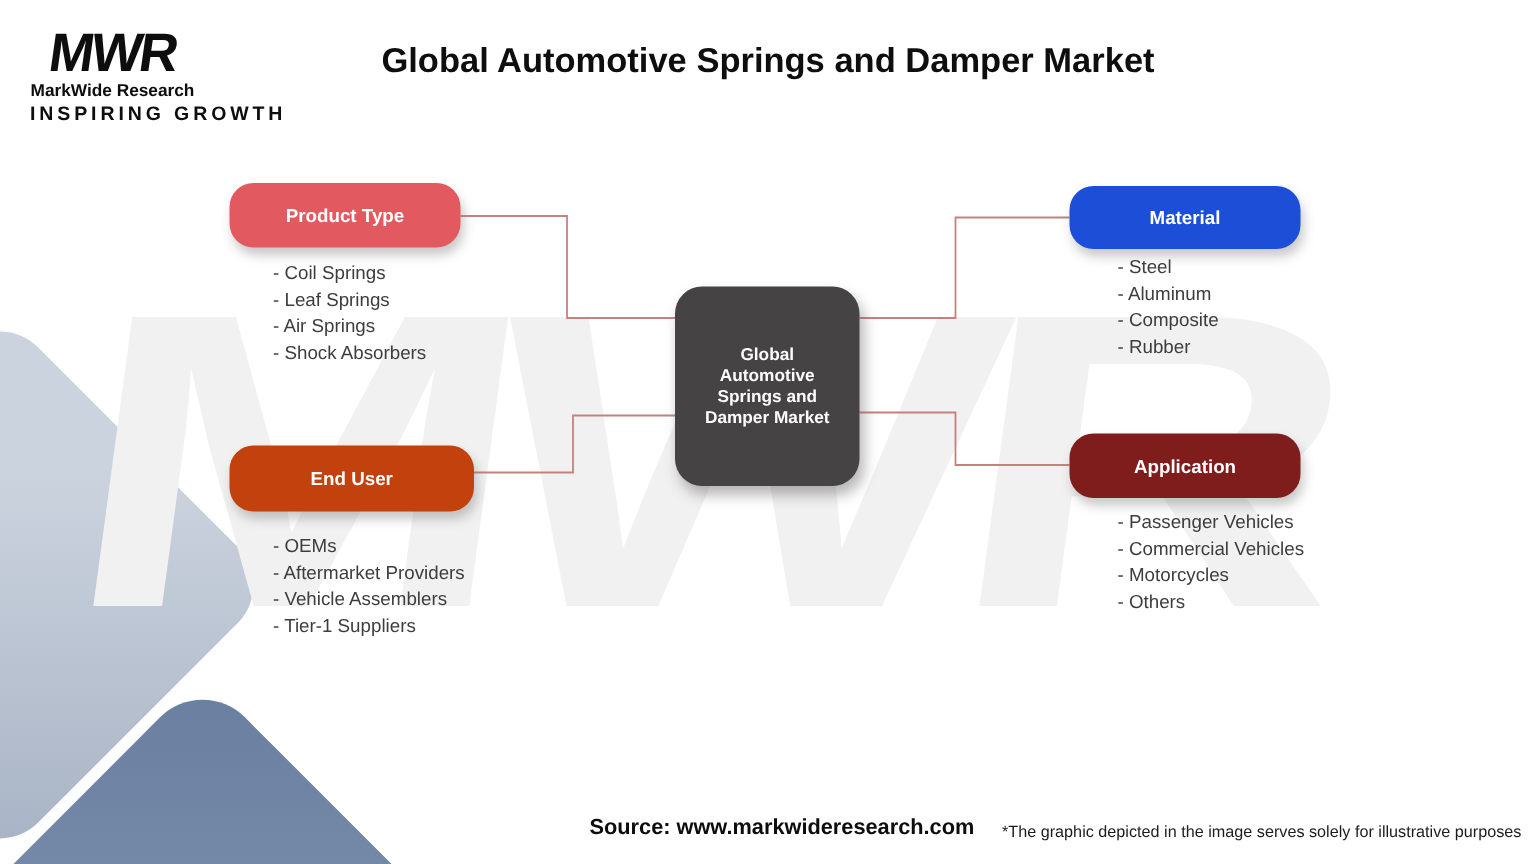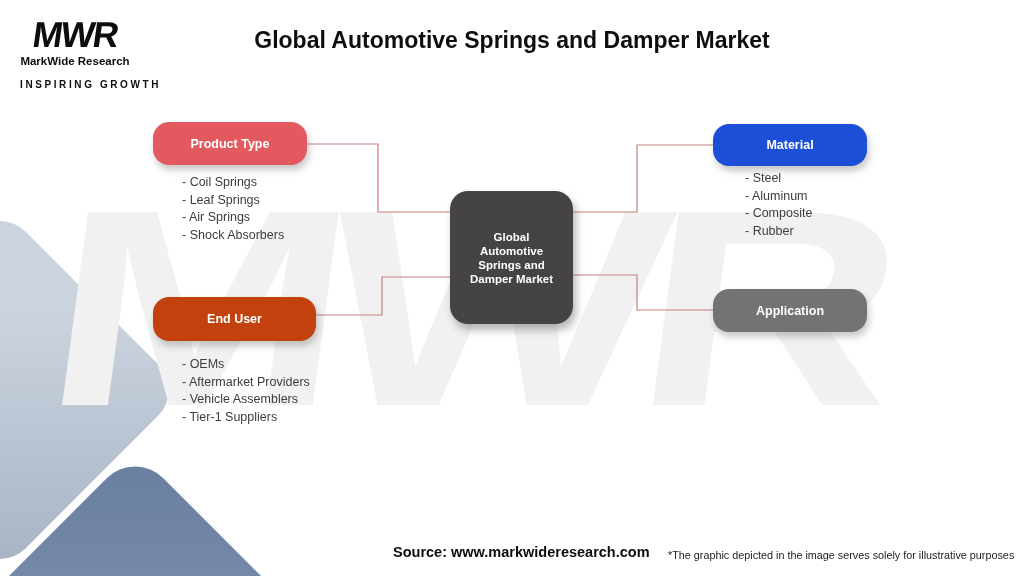--- a/index.html
+++ b/index.html
@@ -26,42 +26,42 @@
     letter-spacing:-18px;transform:scaleX(1.28) skewX(-6deg);transform-origin:left top;
     white-space:nowrap;user-select:none;
   }
   
   .connectors{position:absolute;left:0;top:0;z-index:1;}
   .connectors path{fill:none;stroke:#c4827f;stroke-width:1.2;}
   
   .logo{position:absolute;z-index:2;left:20px;top:16px;width:110px;text-align:center;color:#0d0d0d;}
   .logo-mark{font-size:36px;font-weight:900;line-height:1.05;letter-spacing:-2px;transform:skewX(-8deg);}
   .logo-name{font-size:11.5px;font-weight:700;white-space:nowrap;margin-top:1px;}
-  .logo-tagline{font-size:10px;font-weight:700;letter-spacing:2.6px;margin-top:12px;white-space:nowrap;}
+  .logo-tagline{font-size:13px;font-weight:700;letter-spacing:2.6px;margin-top:1px;white-space:nowrap;}
   .title{
     position:absolute;z-index:2;left:0;right:0;top:27px;margin:0;
     text-align:center;font-size:23px;font-weight:800;color:#0e0e0e;
   }
   
   .center-node{
     position:absolute;z-index:2;left:450px;top:191px;width:123px;height:133px;
     background:#454343;border-radius:18px;box-shadow:3px 6px 9px rgba(90,90,90,.45);
     display:flex;align-items:center;justify-content:center;text-align:center;
     color:#ffffff;font-size:11.5px;font-weight:700;line-height:14px;padding:0 13px;box-sizing:border-box;
   }
   .branch-box{
     position:absolute;z-index:2;border-radius:16px;
     display:flex;align-items:center;justify-content:center;
     color:#ffffff;font-size:12.5px;font-weight:700;
     box-shadow:2px 5px 7px rgba(110,110,110,.38);
   }
   .box-product{left:153px;top:122px;width:154px;height:43px;background:#e25a5f;}
   .box-material{left:713px;top:124px;width:154px;height:42px;background:#1d4ed8;}
   .box-enduser{left:153px;top:297px;width:163px;height:44px;background:#c2410c;}
-  .box-application{left:713px;top:289px;width:154px;height:43px;background:#737373;}
+  .box-application{left:713px;top:289px;width:154px;height:43px;background:#7f1d1d;}
   
   .branch-list{
     position:absolute;z-index:2;margin:0;padding:0;list-style:none;
     font-size:12.5px;line-height:17.6px;color:#3d3d3d;
   }
   .branch-list li::before{content:"- ";}
   .list-product{left:182px;top:174px;}
   .list-material{left:745px;top:170px;}
   .list-enduser{left:182px;top:356px;}
   .list-application{left:745px;top:340px;}
@@ -124,17 +124,23 @@
   <ul class="branch-list list-enduser">
     <li>OEMs</li>
     <li>Aftermarket Providers</li>
     <li>Vehicle Assemblers</li>
     <li>Tier-1 Suppliers</li>
   </ul>
 
   <div class="branch-box box-application">
     <span>Application</span>
   </div>
+  <ul class="branch-list list-application">
+    <li>Passenger Vehicles</li>
+    <li>Commercial Vehicles</li>
+    <li>Motorcycles</li>
+    <li>Others</li>
+  </ul>
 
   <div class="source">Source: www.markwideresearch.com</div>
   <div class="disclaimer">*The graphic depicted in the image serves solely for illustrative purposes</div>
 
 </div>
 
 </body></html>

